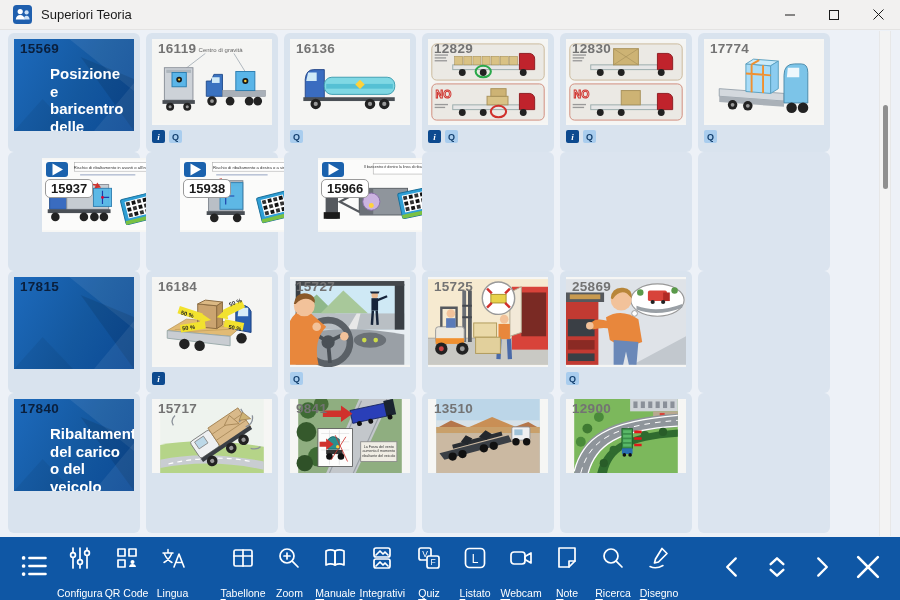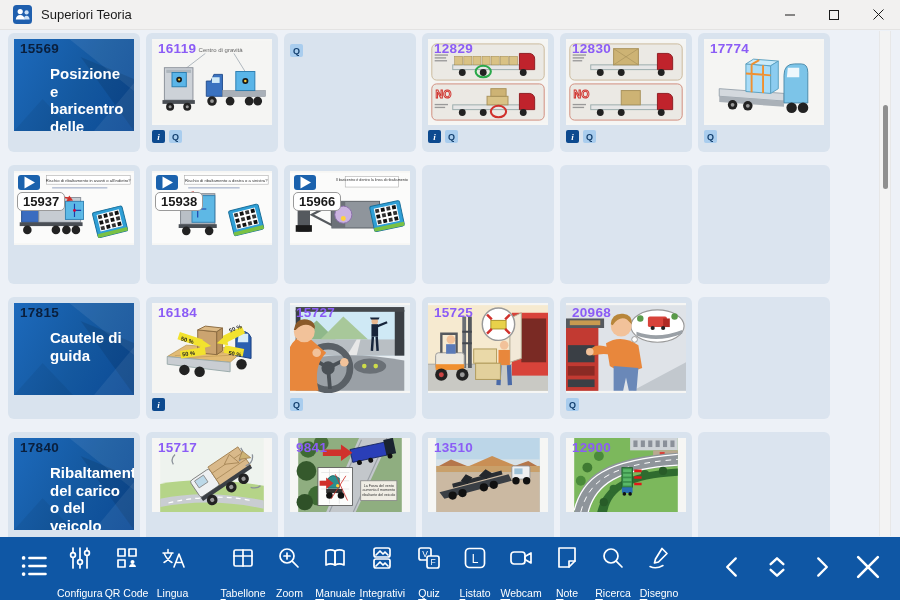--- a/index.html
+++ b/index.html
@@ -17,31 +17,31 @@
   }
   .app-icon{width:19px;height:19px;margin-left:13px;display:flex;}
   .tb-title{margin-left:9px;font-size:13px;color:#1b1b1b;}
   .win-controls{margin-left:auto;display:flex;height:100%;}
   .win-btn{width:44px;height:100%;display:flex;align-items:center;justify-content:center;background:transparent;border:none;padding:0;}
   
   .content{position:absolute;top:30px;left:0;right:0;bottom:0;overflow:hidden;background:#edf1f7;}
   .grid{
     position:absolute;left:8px;top:3px;
     display:grid;grid-template-columns:repeat(6,132px);
-    grid-template-rows:119px 119px 122px 140px;gap:13px 6px;
+    grid-template-rows:119px 119px 122px 140px;gap:0 6px;
   }
   .cell{background:#d9e3ee;border-radius:6px;padding:6px;position:relative;}
   .cell.empty{background:#dbe4ef;}
   .thumb{position:relative;background:#f6f6f4;width:100%;overflow:hidden;}
-  .r0 .thumb{height:86px;} .r1 .thumb{height:74px;}
+  .r0 .thumb{height:86px;} .r1 .thumb{height:74px;margin-left:28px;}
   .r2 .thumb{height:90px;} .r3 .thumb{height:74px;}
   .thumb svg{display:block;width:100%;height:100%;}
   .num{
     position:absolute;top:2px;left:6px;font-size:13.5px;font-weight:bold;
-    color:#8b5cf6;letter-spacing:.3px;
+    color:#737373;letter-spacing:.3px;
   }
   .chapter{
     position:relative;height:92px;overflow:hidden;
     background:linear-gradient(118deg,#1d6abc 0%,#14589f 55%,#0b4a96 100%);
   }
   .chapter .deco{position:absolute;inset:0;width:100%;height:100%;}
   .chapter .num{color:#0a1f3c;}
   .chapter-title{
     position:relative;padding:26px 6px 0 36px;color:#fff;
     font-size:15px;font-weight:bold;line-height:1.18;
@@ -162,20 +162,38 @@
               <circle cx="111" cy="63" r="4.6" fill="#222"></circle>
             </svg>
             <span class="num">16119</span>
           </div>
           <div class="badges">
             <span class="badge i">i</span>
             <span class="badge q">Q</span>
           </div>
         </div>
         <div class="cell r0">
+          <div class="thumb">
+            <svg viewBox="0 0 126 86">
+              <rect width="126" height="86" fill="#f5f5f3"></rect>
+<path d="M16 40 q1 -10 9 -10 h11 v30 h-20 z" fill="#3a6cc0" stroke="#27498a"></path>
+              <path d="M19 33 h9 v9 h-11 z" fill="#cfe9f7"></path>
+<rect x="36" y="38" width="74" height="18" rx="8" fill="#7fd8e4" stroke="#3e9db0"></rect>
+              <rect x="38" y="45" width="70" height="5" fill="#55c0d4"></rect>
+<rect x="70" y="42" width="7" height="7" fill="#ffd23a" transform="rotate(45 73.5 45.5)"></rect>
+<rect x="14" y="59" width="96" height="4" fill="#4a4f55"></rect>
+<circle cx="27" cy="66" r="5.5" fill="#222"></circle>
+              <circle cx="27" cy="66" r="2.2" fill="#999"></circle>
+<circle cx="84" cy="66" r="5.5" fill="#222"></circle>
+              <circle cx="84" cy="66" r="2.2" fill="#999"></circle>
+<circle cx="99" cy="66" r="5.5" fill="#222"></circle>
+              <circle cx="99" cy="66" r="2.2" fill="#999"></circle>
+            </svg>
+            <span class="num">16136</span>
+          </div>
           <div class="badges">
             <span class="badge q">Q</span>
           </div>
         </div>
         <div class="cell r0">
           <div class="thumb">
             <svg viewBox="0 0 126 86">
               <rect width="126" height="86" fill="#f5f5f3"></rect>
 <rect x="4" y="3" width="118" height="38" rx="5" fill="#ebe9e4" stroke="#c9b79a"></rect>
 <rect x="7" y="14" width="14" height="1.4" fill="#999"></rect>
@@ -405,21 +423,20 @@
         <div class="cell r1 empty"></div>
         <div class="cell r2">
           <div class="chapter">
             <svg class="deco" viewBox="0 0 126 92" preserveAspectRatio="none">
  <polygon points="58,0 126,52 126,0" fill="rgba(255,255,255,0.08)"></polygon>
  <polygon points="126,92 70,18 126,40" fill="rgba(0,0,0,0.10)"></polygon>
  <polygon points="84,92 126,44 126,92" fill="rgba(255,255,255,0.07)"></polygon>
  <polygon points="0,92 30,60 62,92" fill="rgba(0,0,0,0.06)"></polygon>
             </svg>
         <span class="num">17815</span>
-        <div class="chapter-title">Cautele di guida</div>
           </div>
         </div>
         <div class="cell r2">
           <div class="thumb">
             <svg viewBox="0 0 126 90">
               <rect width="126" height="90" fill="#f5f5f3"></rect>
 <path d="M16 54 L82 60 L98 46 L36 42 z" fill="#e2bb74" stroke="#b08c4a" stroke-width="0.7"></path>
 <path d="M24 53 L90 49 M20 56 L94 52" stroke="#c09a55" stroke-width="0.7"></path>
 <path d="M16 54 L82 60 L82 70 L16 62 z" fill="#c9cdd2" stroke="#9aa"></path>
 <path d="M48 26 L68 28 L68 52 L48 50 z" fill="#cba470" stroke="#8a6a40"></path>
@@ -541,21 +558,21 @@
               <circle cx="102" cy="24" r="2.2" fill="#222"></circle>
 <circle cx="78" cy="14" r="3.4" fill="#5a9a4a"></circle>
               <circle cx="114" cy="12" r="3.4" fill="#5a9a4a"></circle>
 <circle cx="58" cy="22" r="11" fill="#f2c29a"></circle>
 <path d="M47 20 Q48 8 60 9 Q70 10 69 20 L64 15 Q56 11 49 21 z" fill="#b8863a"></path>
 <path d="M42 40 Q58 30 76 42 L80 66 Q60 74 46 64 z" fill="#e8873c"></path>
 <path d="M44 44 Q32 40 26 46 L28 53 Q38 50 47 52 z" fill="#e8873c"></path>
               <circle cx="25" cy="49" r="4" fill="#f2c29a"></circle>
 <path d="M50 64 L76 66 L74 90 L66 90 L63 76 L60 90 L50 90 z" fill="#6a88b8"></path>
             </svg>
-            <span class="num">20968</span>
+            <span class="num">25869</span>
           </div>
           <div class="badges">
             <span class="badge q">Q</span>
           </div>
         </div>
         <div class="cell r2 empty"></div>
         <div class="cell r3">
           <div class="chapter">
             <svg class="deco" viewBox="0 0 126 92" preserveAspectRatio="none">
  <polygon points="58,0 126,52 126,0" fill="rgba(255,255,255,0.08)"></polygon>

